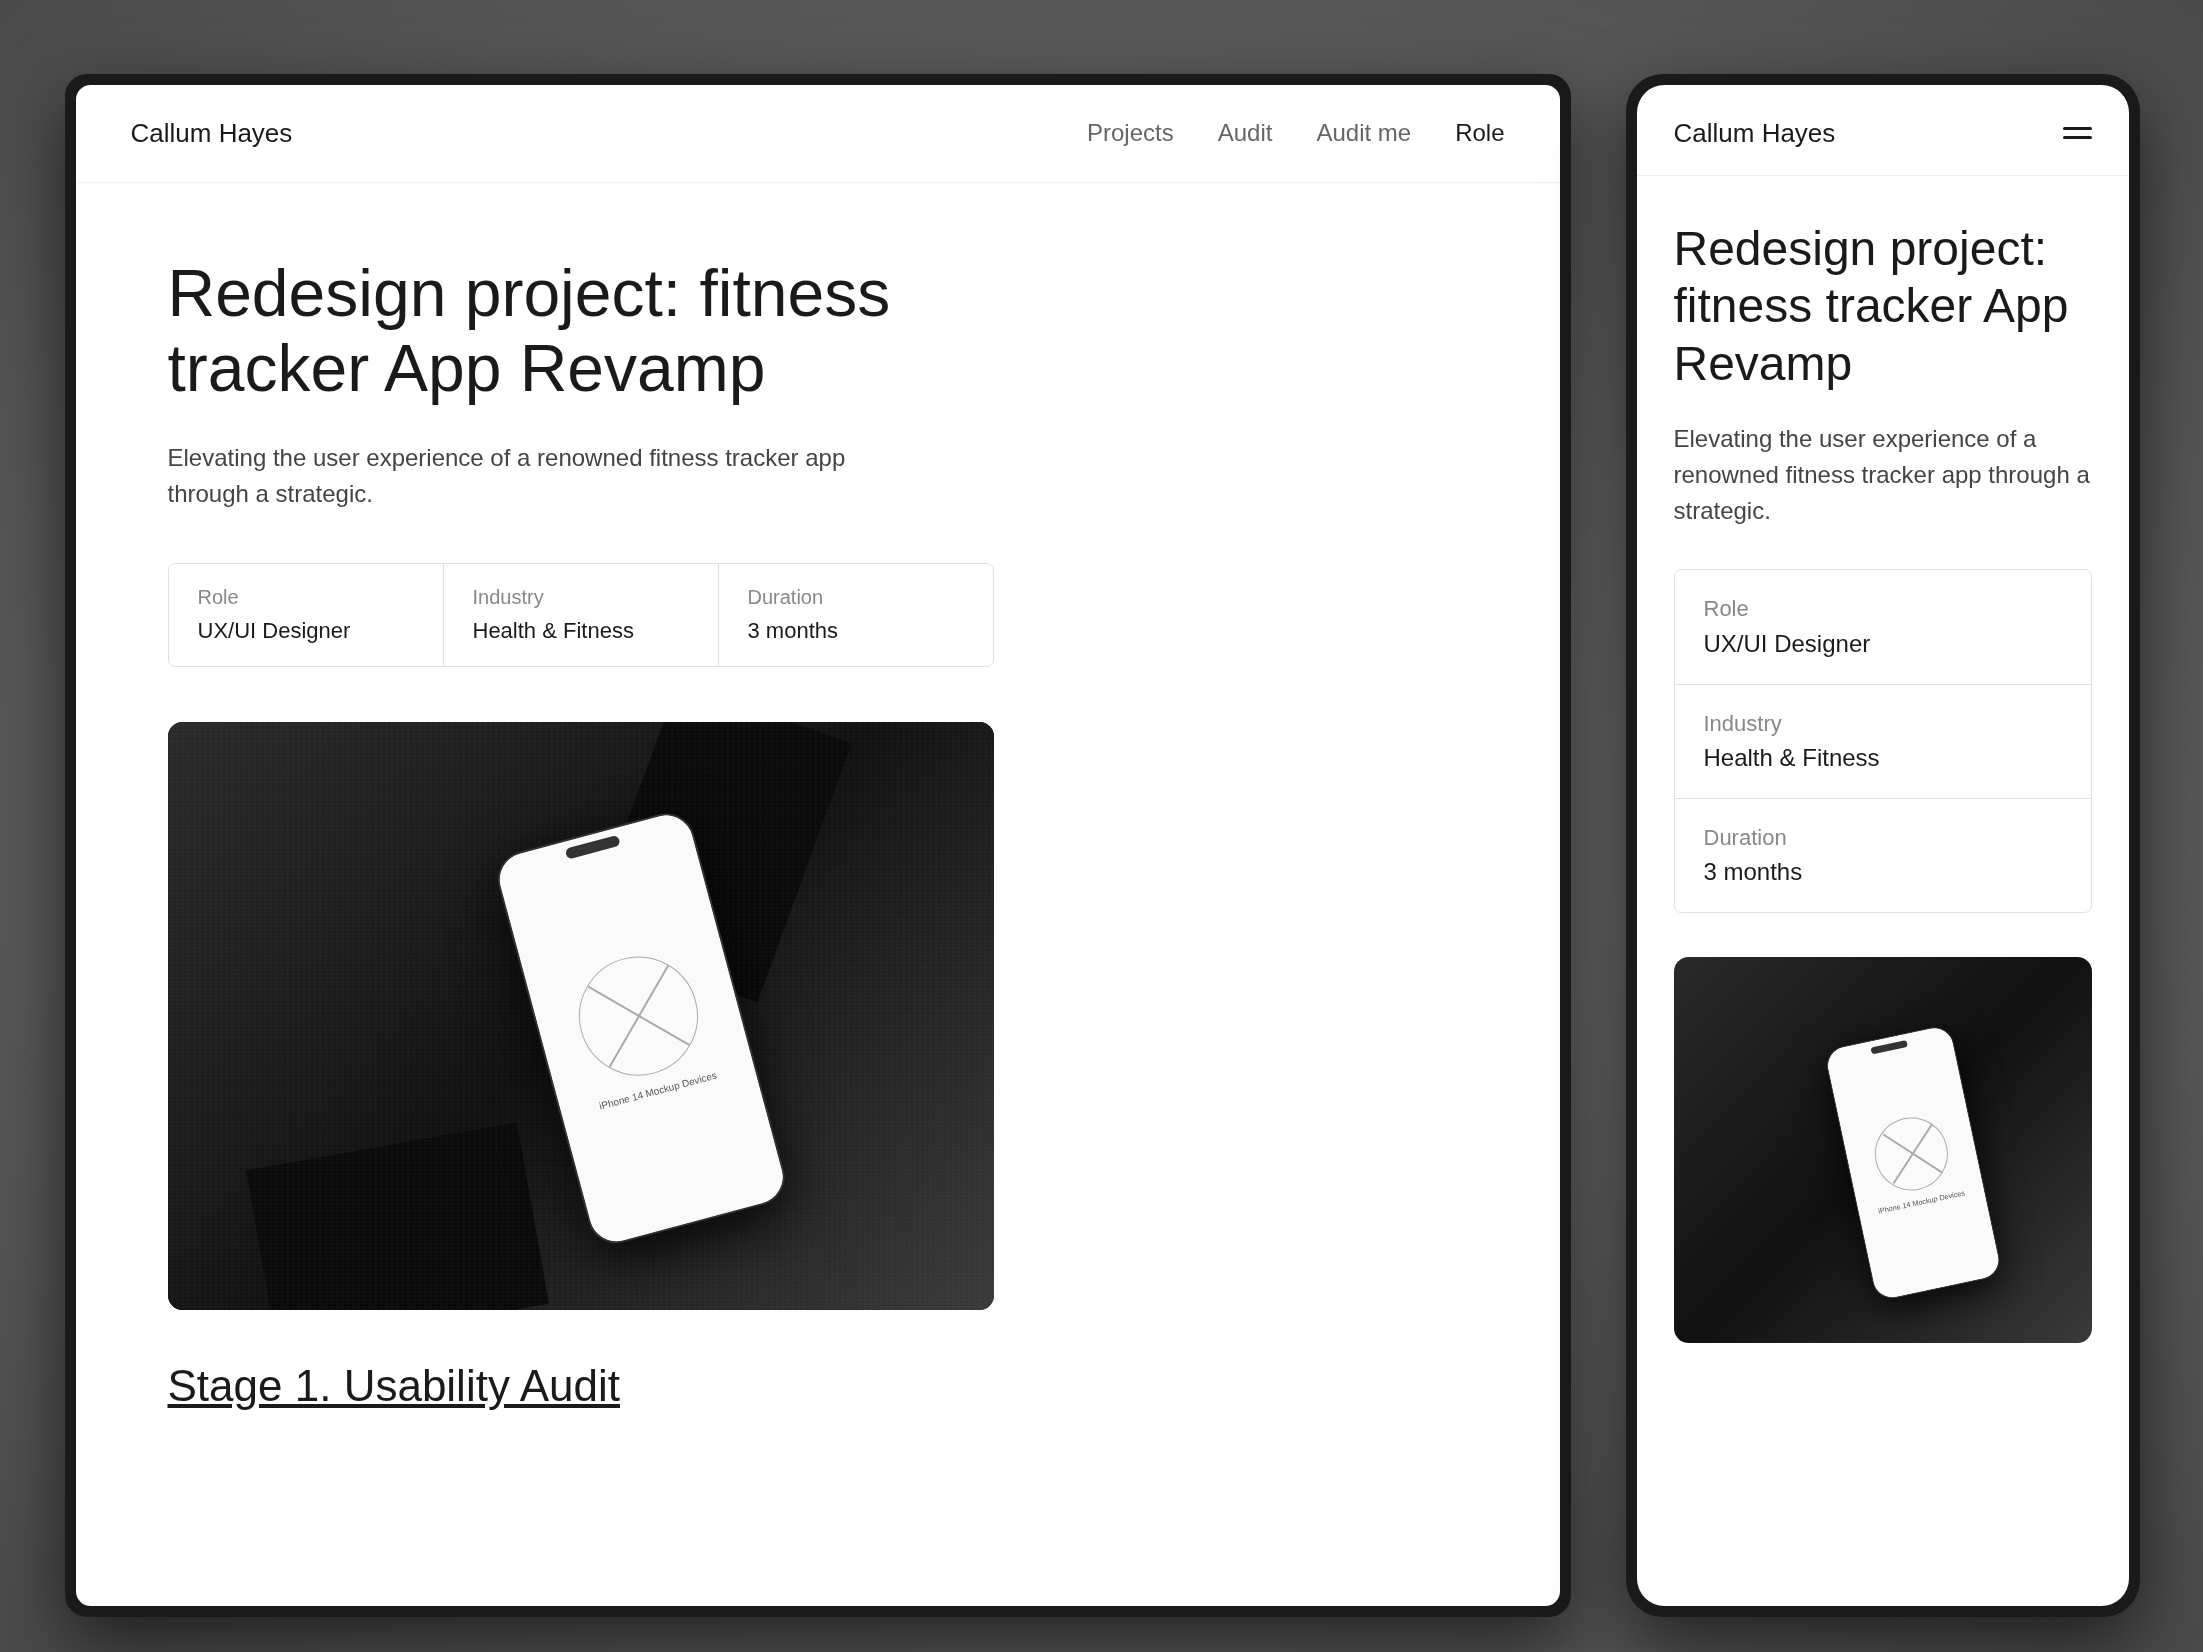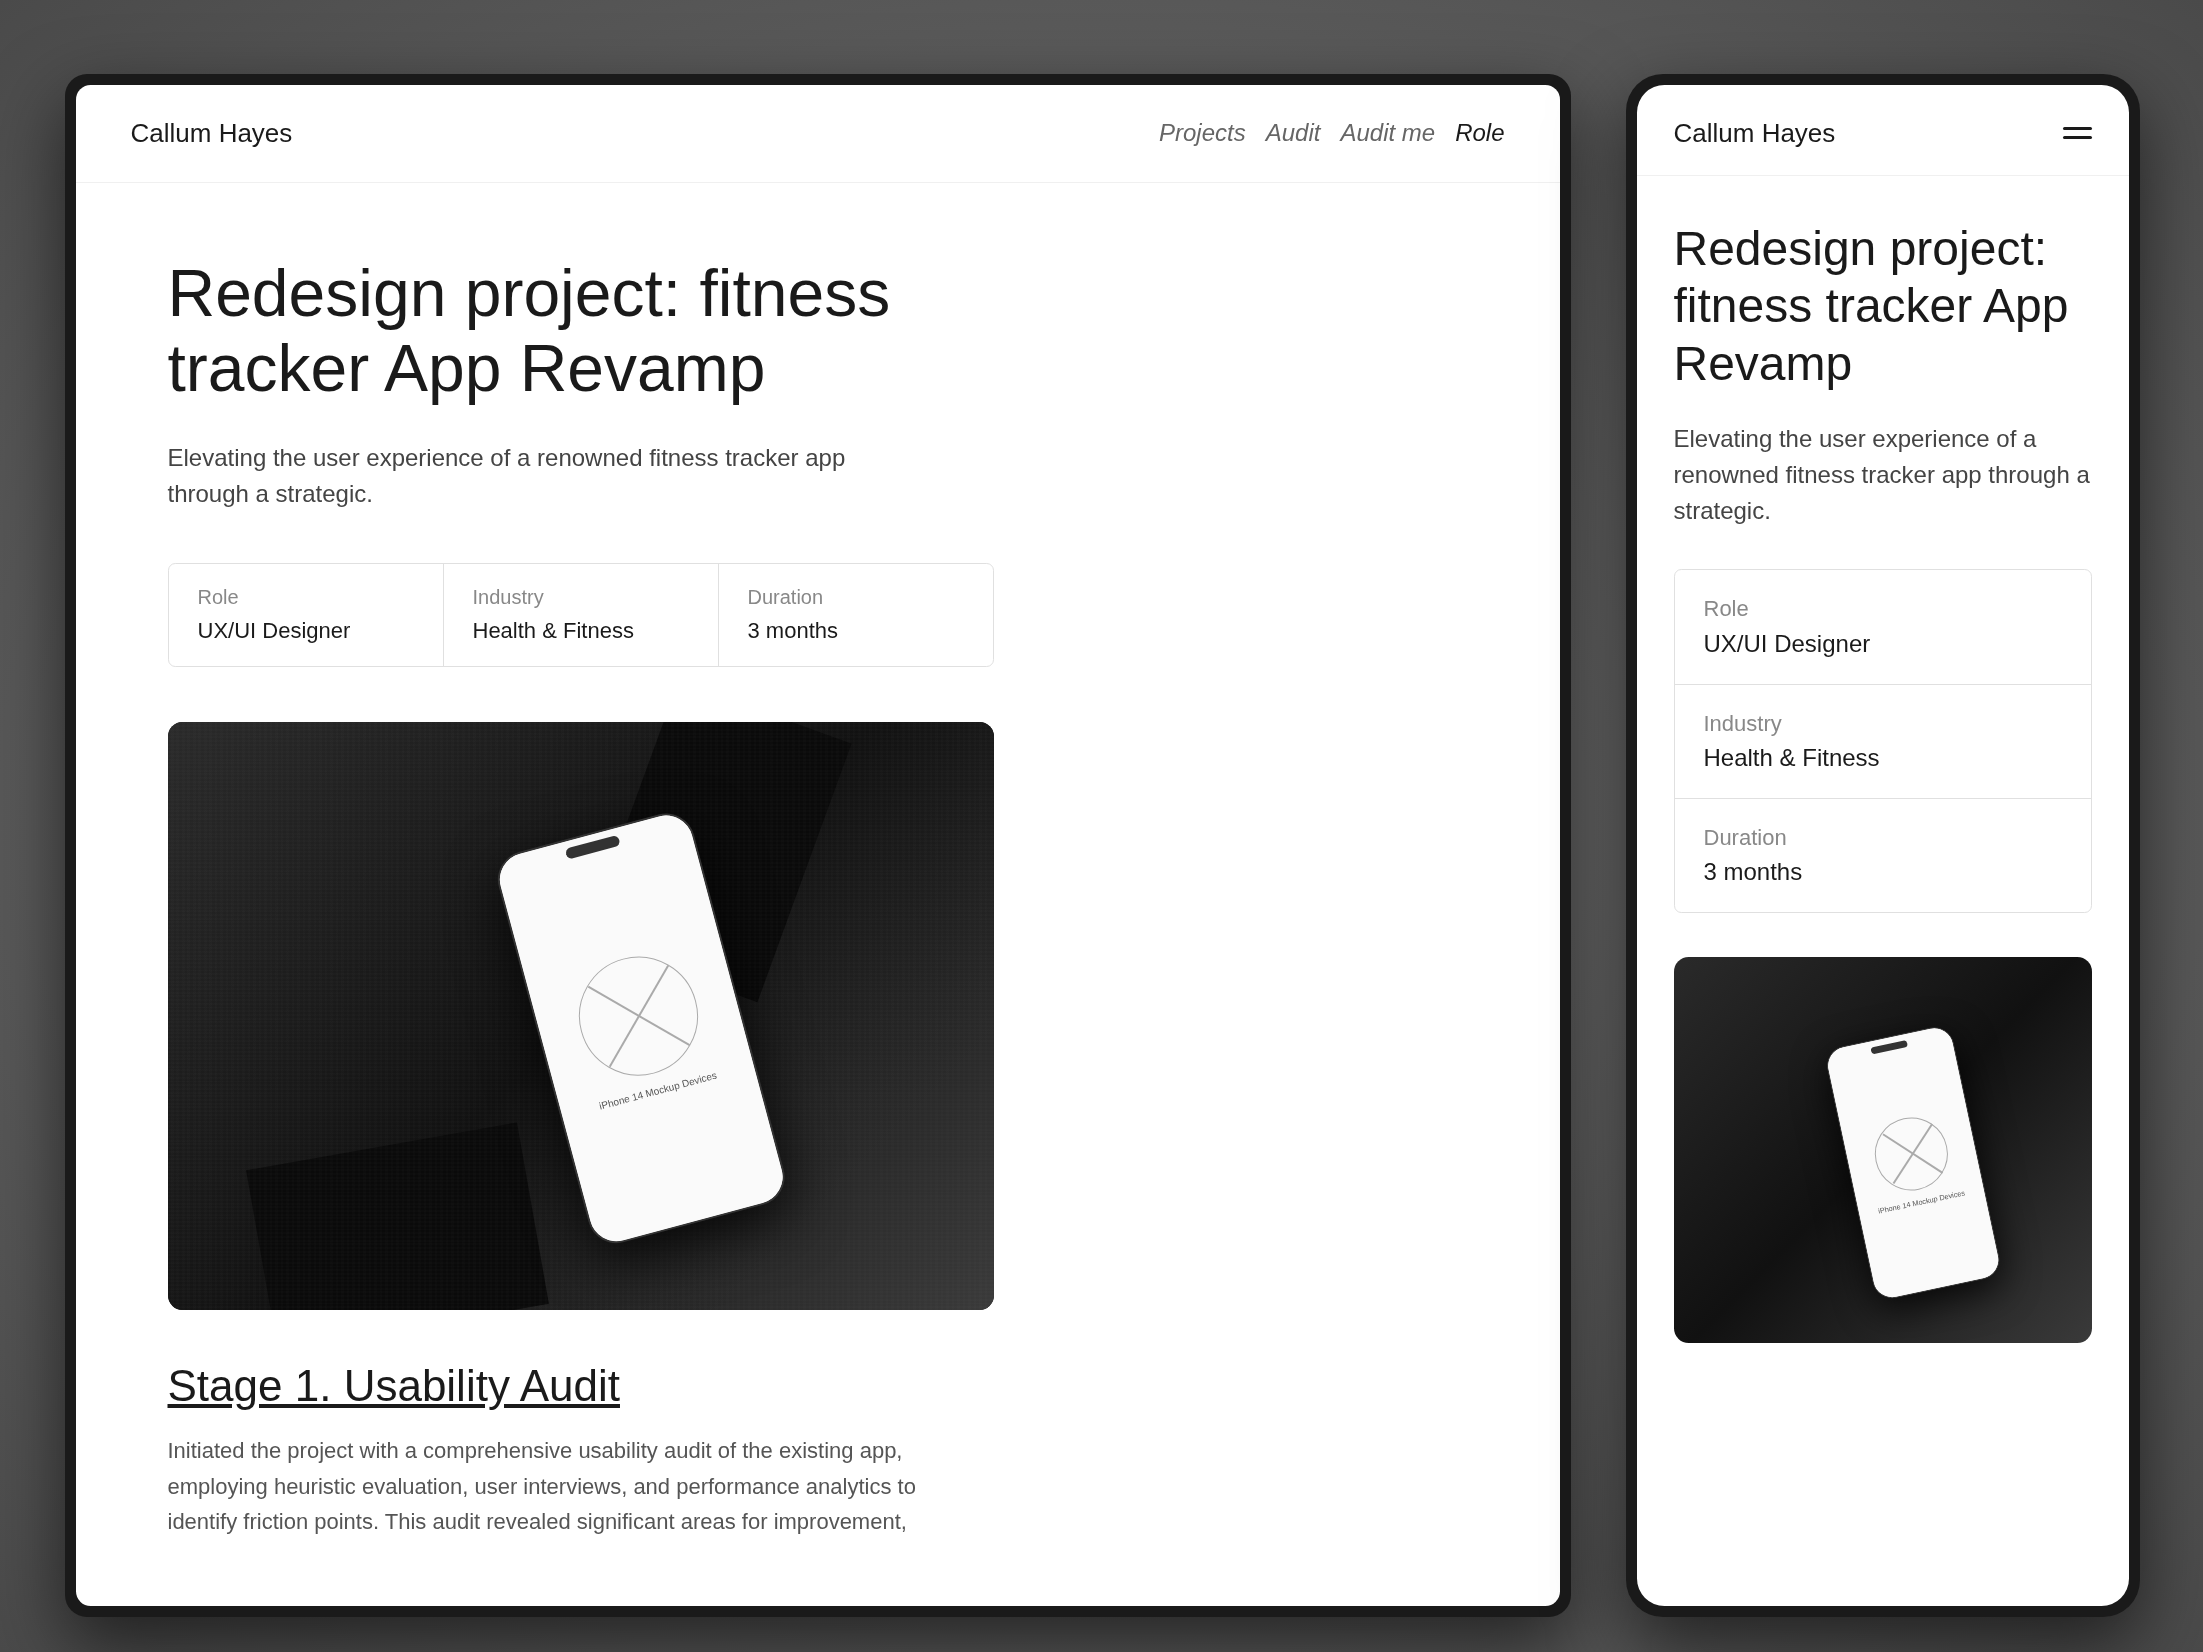--- a/index.html
+++ b/index.html
@@ -52,23 +52,22 @@
     }
 
     .nav-logo {
       font-size: 26px;
       font-weight: 400;
       color: #1a1a1a;
     }
 
     .nav-links {
       display: flex;
-      gap: 20px;
-      align-items: center;
-      font-style: italic;
+      gap: 44px;
+      align-items: center;
     }
 
     .nav-link {
       font-size: 24px;
       color: #666;
       text-decoration: none;
       cursor: pointer;
     }
 
     .nav-link.active {
@@ -509,21 +508,20 @@
               <div class="phone-notch"></div>
               <div class="phone-screen">
                 <div class="phone-circle"></div>
                 <div class="phone-text">iPhone 14 Mockup Devices</div>
               </div>
             </div>
           </div>
         </div>
 
         <h2 class="stage-title">Stage 1. Usability Audit</h2>
-        <p class="stage-text">Initiated the project with a comprehensive usability audit of the existing app, employing heuristic evaluation, user interviews, and performance analytics to identify friction points. This audit revealed significant areas for improvement,</p>
       </div>
 
     </div>
   </div>
 
   <div class="mobile-screen">
     <div class="mobile-inner">
 
       <nav class="mobile-nav">
         <div class="mobile-logo">Callum Hayes</div>

